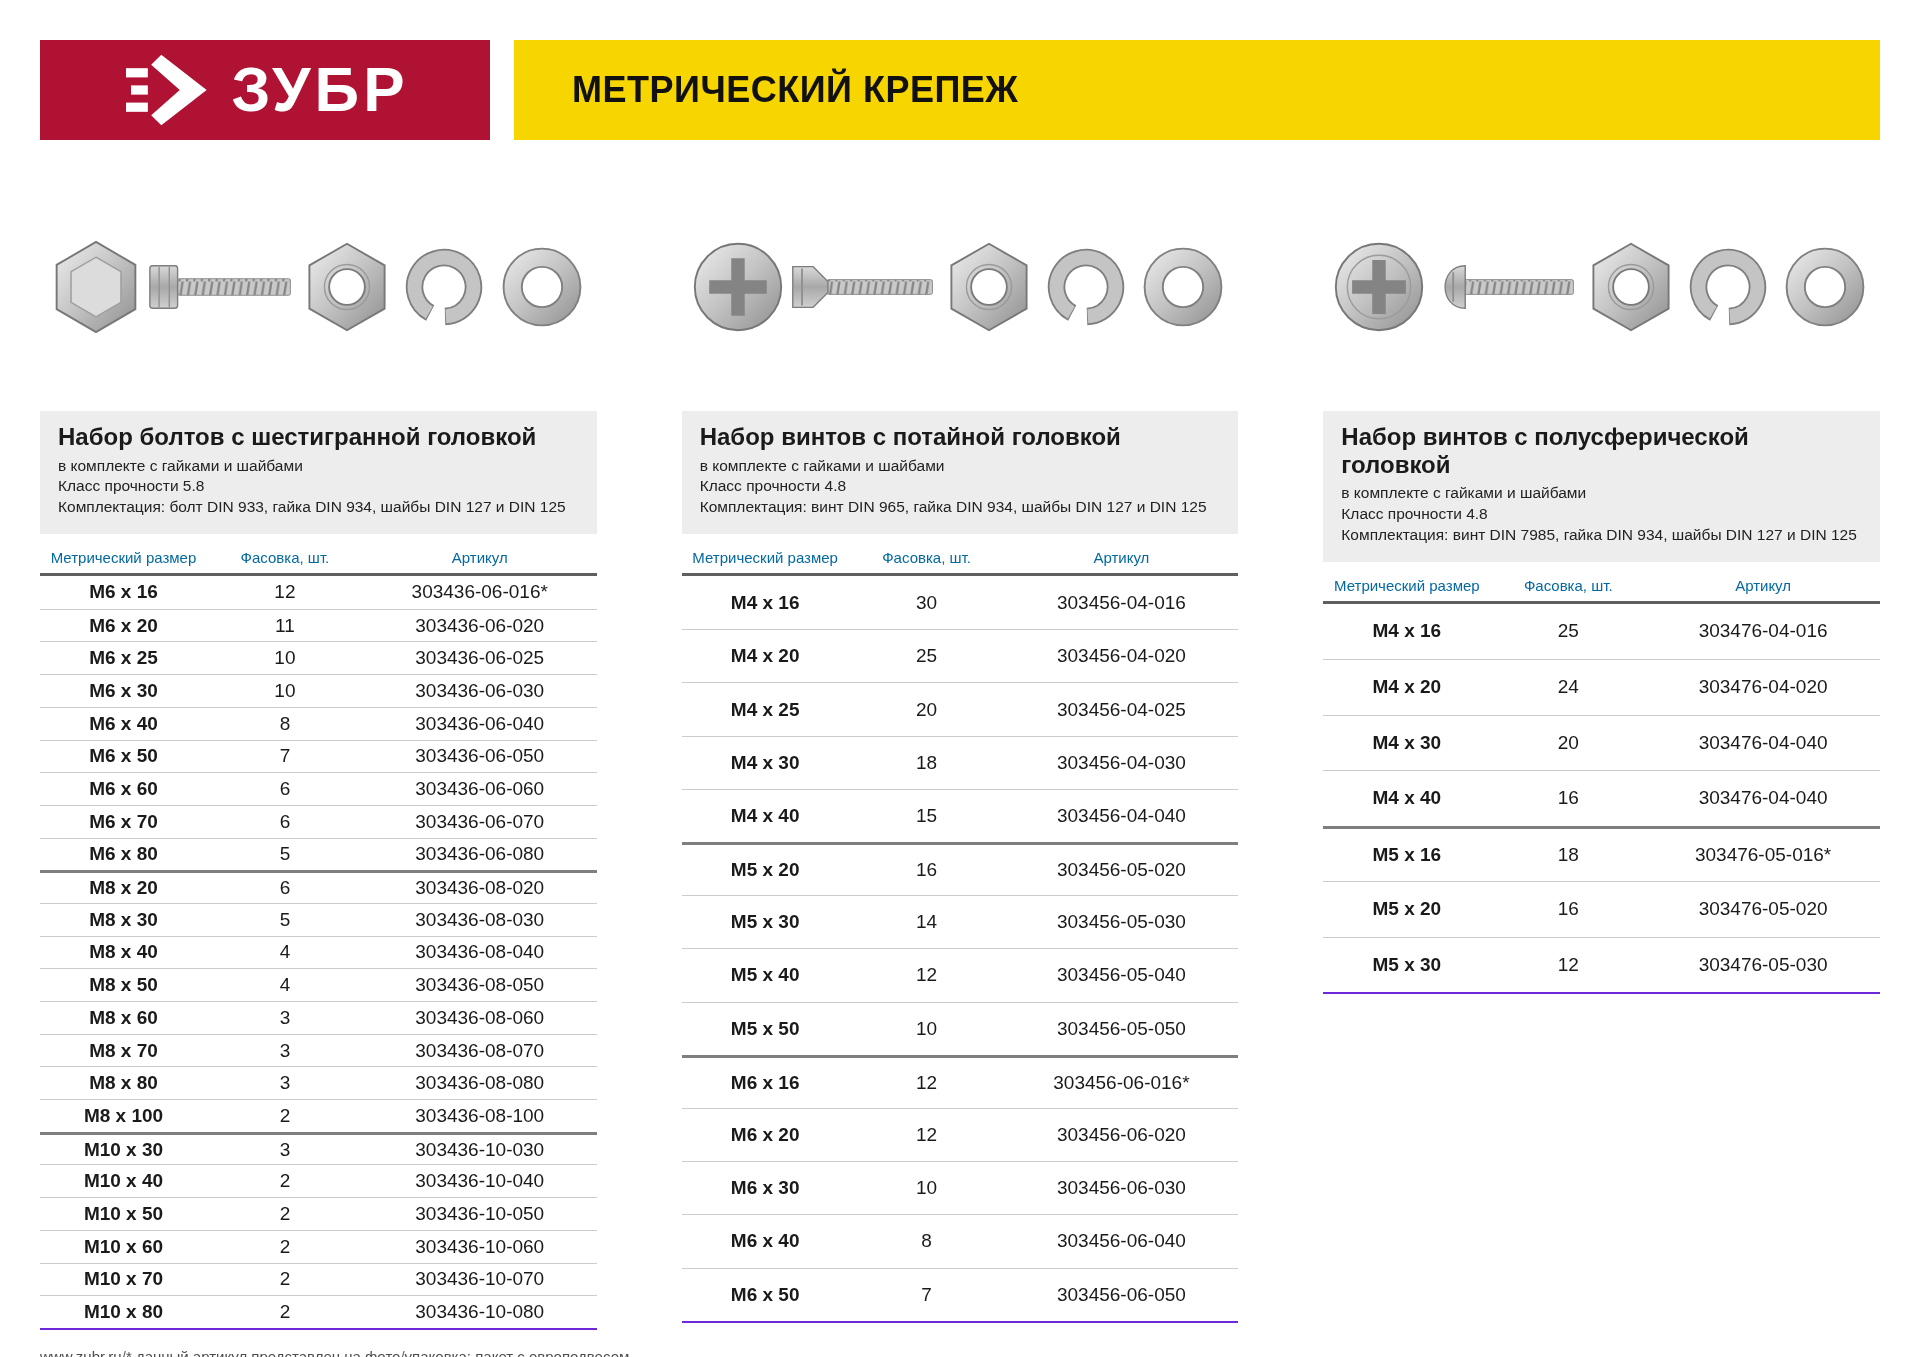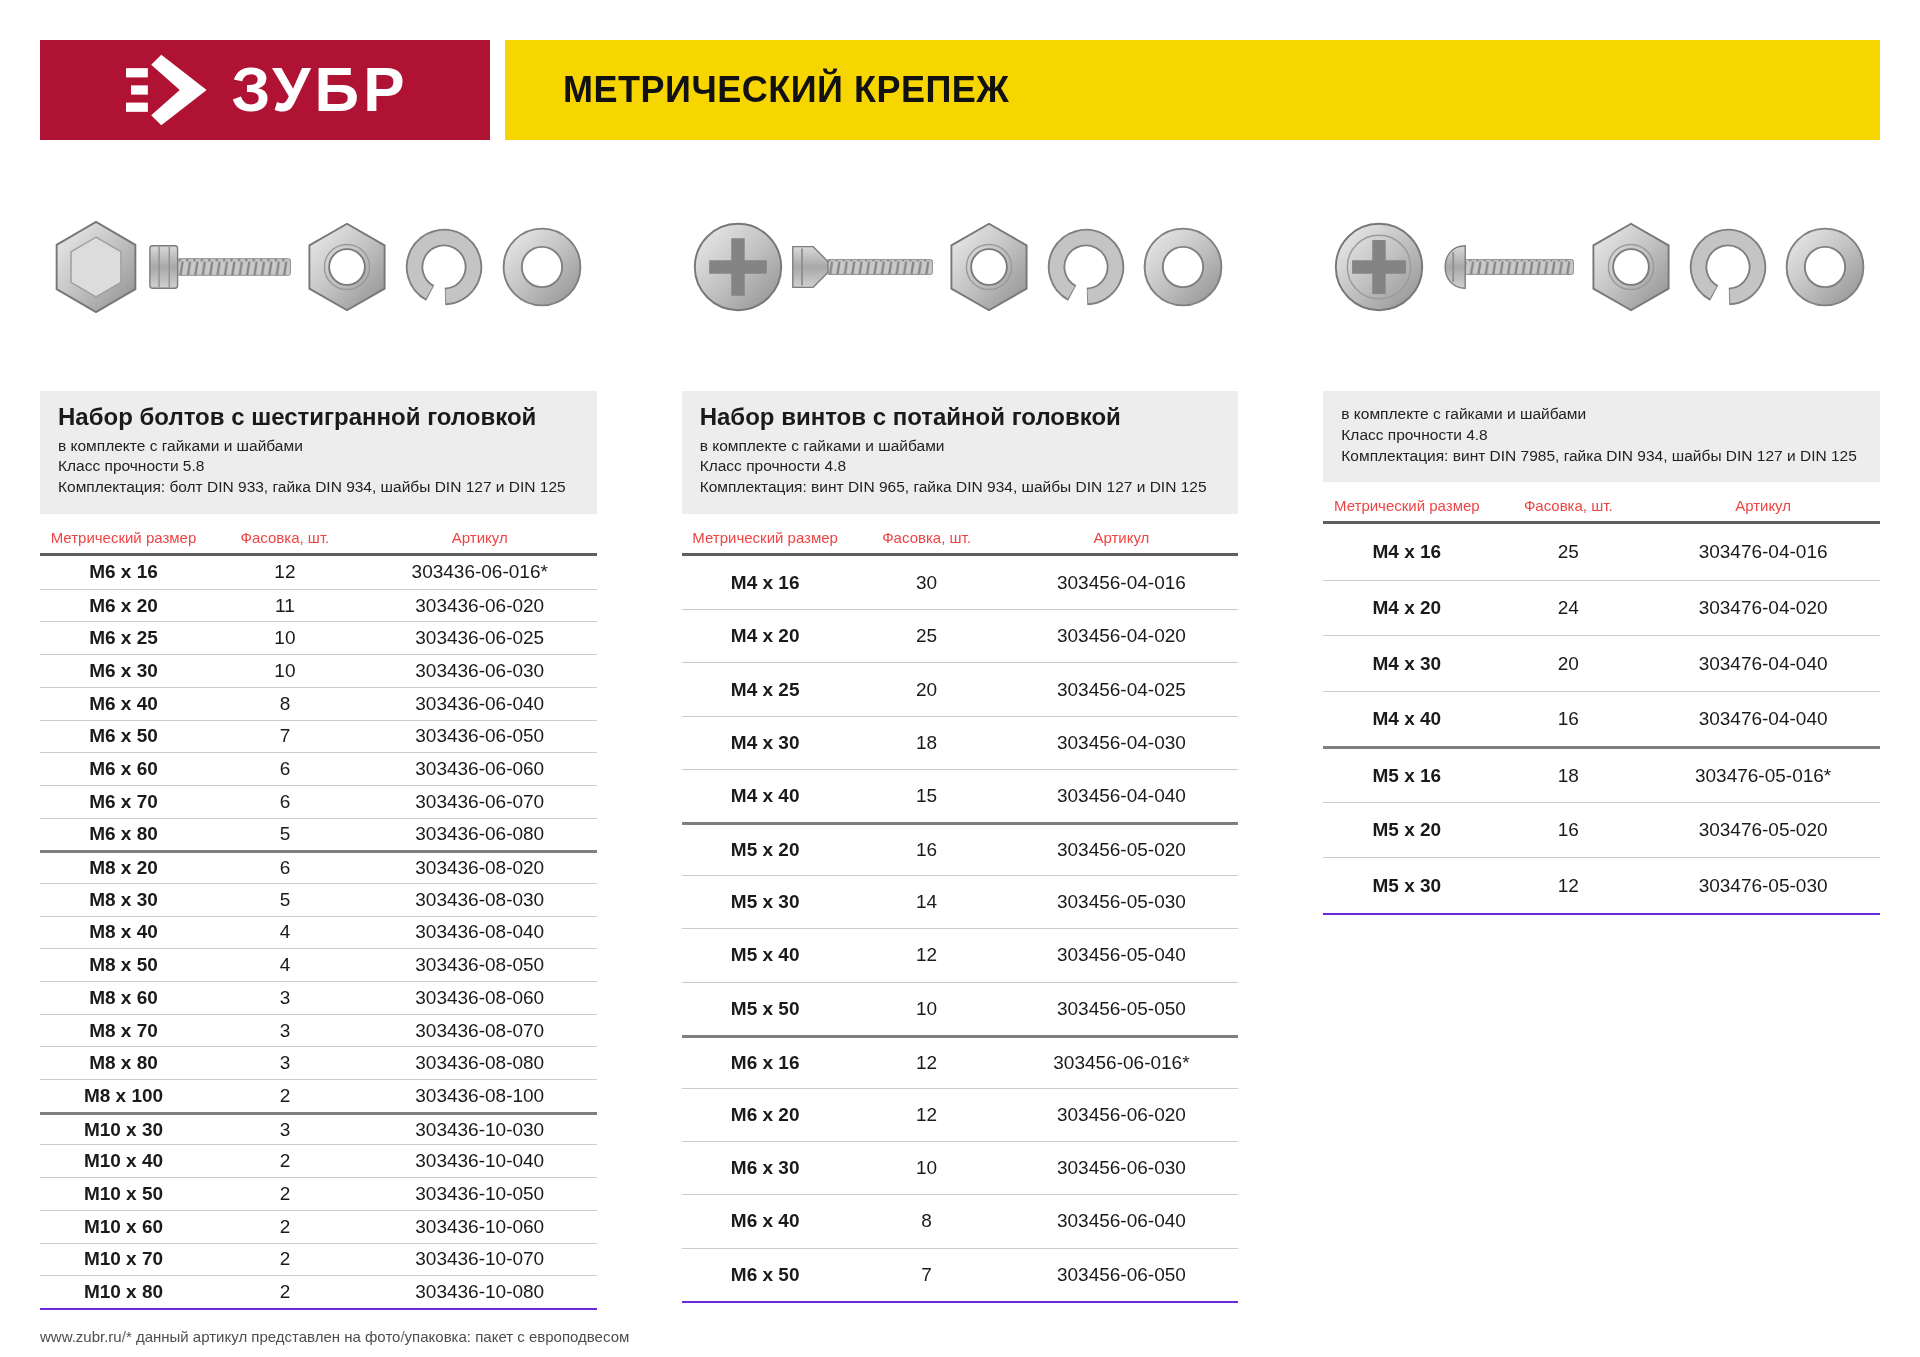--- a/index.html
+++ b/index.html
@@ -15,21 +15,21 @@
   *{box-sizing:border-box;}
   html,body{margin:0;padding:0;}
   body{
     width:1920px;height:1357px;background:#ffffff;
     font-family:"Liberation Sans","DejaVu Sans",sans-serif;
     color:var(--text_main);
   }
   .page{padding:40px 40px 0 40px;}
 
   
-  .top{display:flex;gap:15px;height:100px;margin-bottom:64px;}
+  .top{display:flex;gap:24px;height:100px;margin-bottom:84px;}
   .brand{
     width:450px;background:var(--brand_red);
     display:flex;align-items:center;justify-content:center;gap:18px;flex:none;
   }
   .brand-text{
     color:#ffffff;font-size:62px;font-weight:900;letter-spacing:4px;line-height:1;
     transform:scaleY(1.02);
   }
   .banner{
     flex:1;background:var(--banner_yellow);
@@ -44,21 +44,21 @@
     padding:0 6px;margin-bottom:62px;
   }
   .prod-head{background:var(--block_gray);padding:12px 18px 16px;}
   .prod-head h2{margin:0 0 5px;font-size:24px;font-weight:700;line-height:1.15;}
   .prod-head p{margin:1px 0;font-size:15.5px;line-height:1.28;color:#222;}
 
   .thead{
     display:grid;grid-template-columns:30% 28% 42%;
     height:34px;align-items:center;margin-top:8px;
     border-bottom:3px solid var(--line_header);
-    font-size:15px;color:#ef4444;
+    font-size:15px;color:#0369a1;
   }
   .thead span{text-align:center;}
   .tbody{border-bottom:2px solid #6d28d9;}
   .trow{
     display:grid;grid-template-columns:30% 28% 42%;
     align-items:center;height:var(--rowh);
     border-top:1px solid var(--line_thin);
     font-size:19px;
   }
   .trow:first-of-type{border-top:none;}
@@ -476,20 +476,21 @@
             <use href="#sym-nut"></use>
           </svg>
         <svg width="92" height="92" viewBox="0 0 100 100">
             <use href="#sym-springwasher"></use>
           </svg>
         <svg width="98" height="96" viewBox="0 0 100 100">
             <use href="#sym-washer"></use>
           </svg>
       </div>
       <div class="prod-head">
+        <h2>Набор винтов с полусферической головкой</h2>
         <p>в комплекте с гайками и шайбами</p>
         <p>Класс прочности 4.8</p>
         <p>Комплектация: винт DIN 7985, гайка DIN 934, шайбы DIN 127 и DIN 125</p>
       </div>
       <div class="table">
         <div class="thead">
           <span>Метрический размер</span>
           <span>Фасовка, шт.</span>
           <span>Артикул</span>
         </div>

